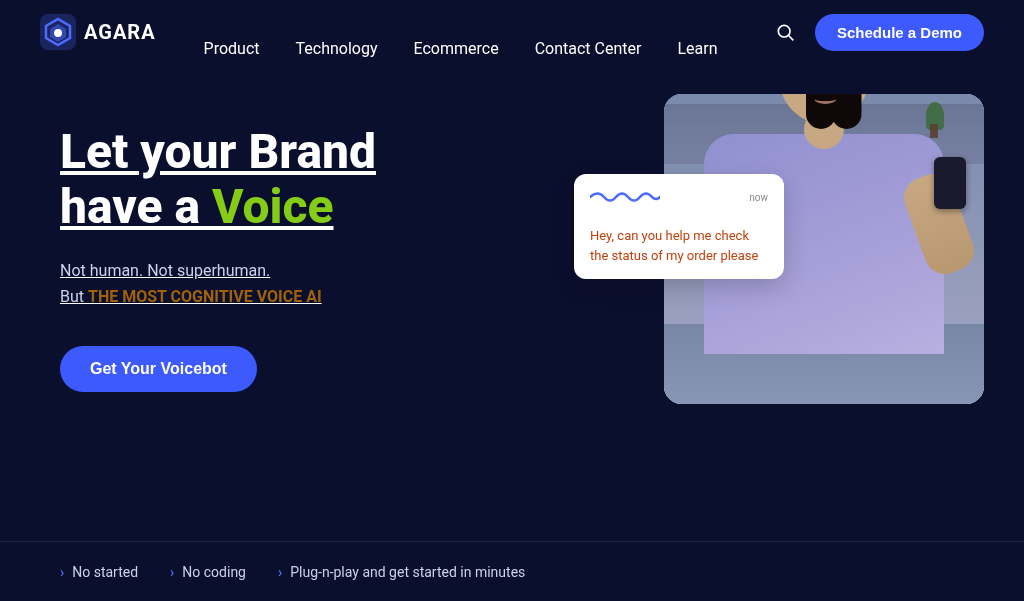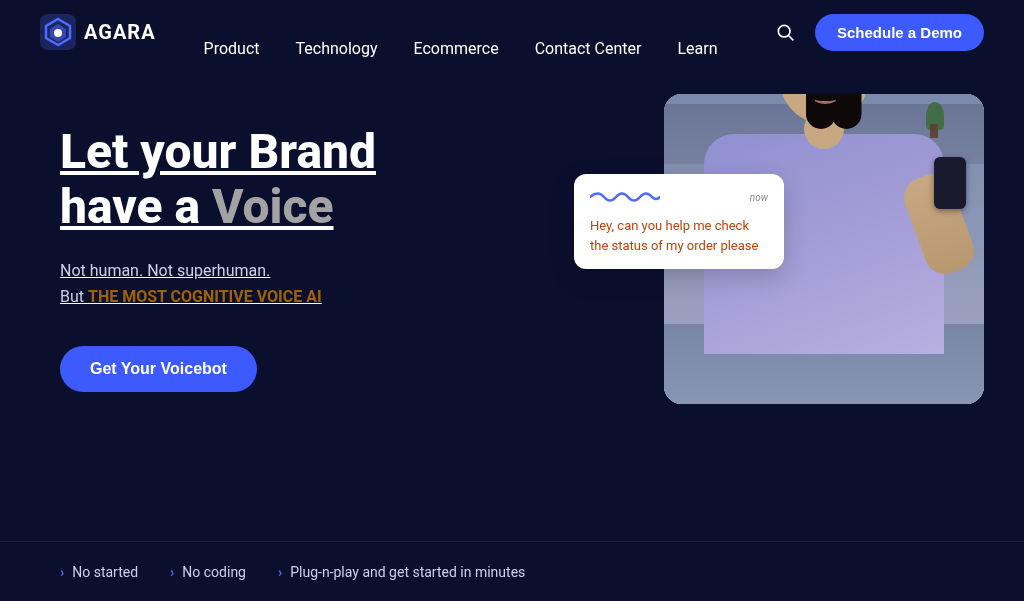--- a/index.html
+++ b/index.html
@@ -103,21 +103,21 @@
 
     .hero-headline {
       font-size: 48px;
       font-weight: 800;
       line-height: 1.15;
       color: #ffffff;
       margin-bottom: 24px;
     }
 
     .hero-headline .voice-highlight {
-      color: #a3a3a3;
+      color: #84cc16;
       text-align: right;
     }
 
     .hero-subtext {
       font-size: 16px;
       color: #ccd1e8;
       line-height: 1.6;
       margin-bottom: 36px;
     }
 
@@ -180,22 +180,21 @@
       padding: 14px 16px;
       width: 210px;
       box-shadow: 0 8px 24px rgba(0,0,0,0.18);
       z-index: 5;
     }
 
     .chat-bubble-header {
       display: flex;
       justify-content: space-between;
       align-items: center;
-      margin-bottom: 10px;
-      font-style: italic;
+      margin-bottom: 20px;
     }
 
     .chat-wave {
       width: 70px;
       height: 18px;
     }
 
     .chat-now {
       font-size: 10px;
       color: #888;

